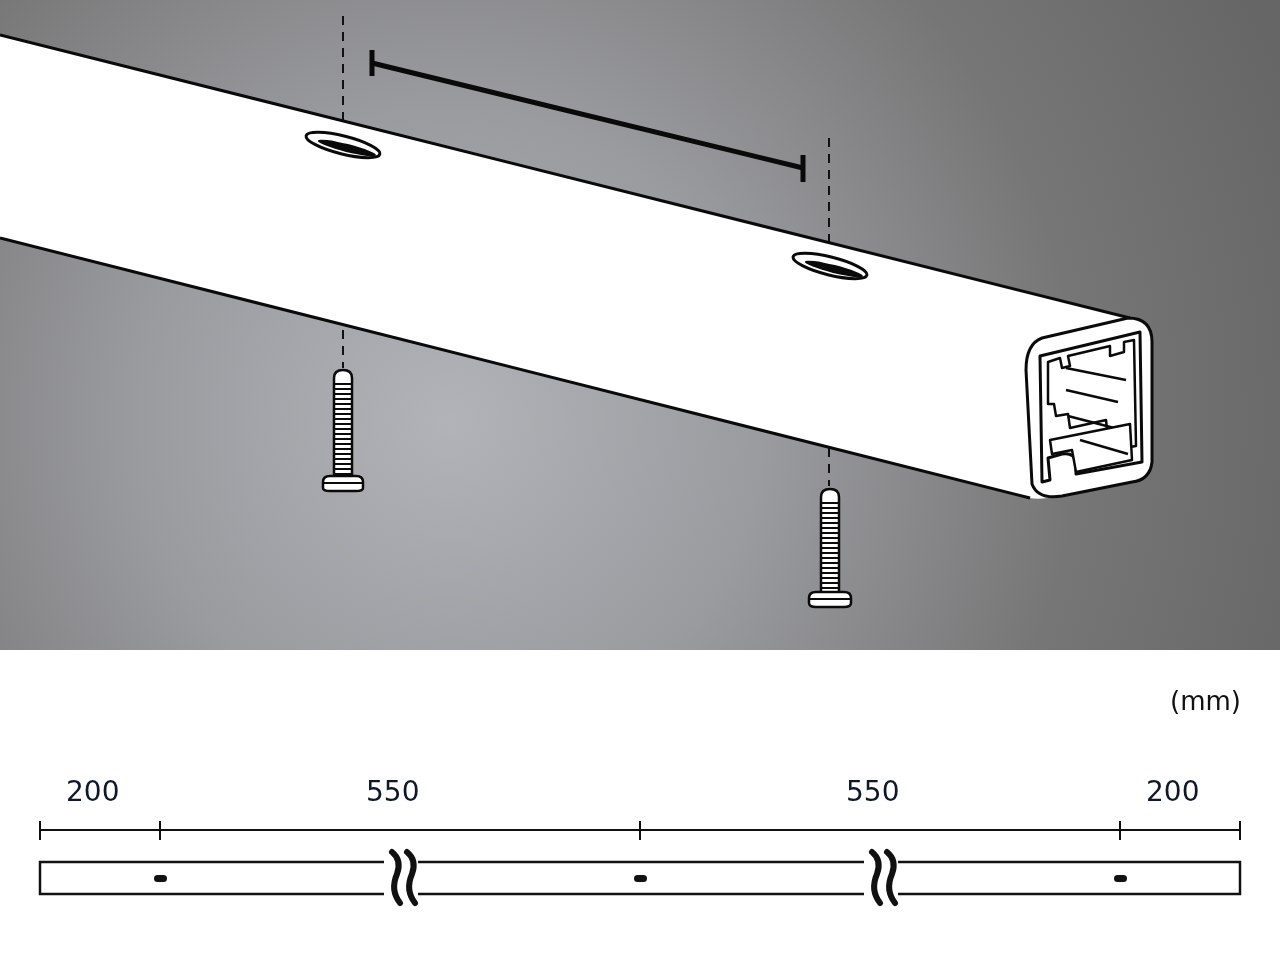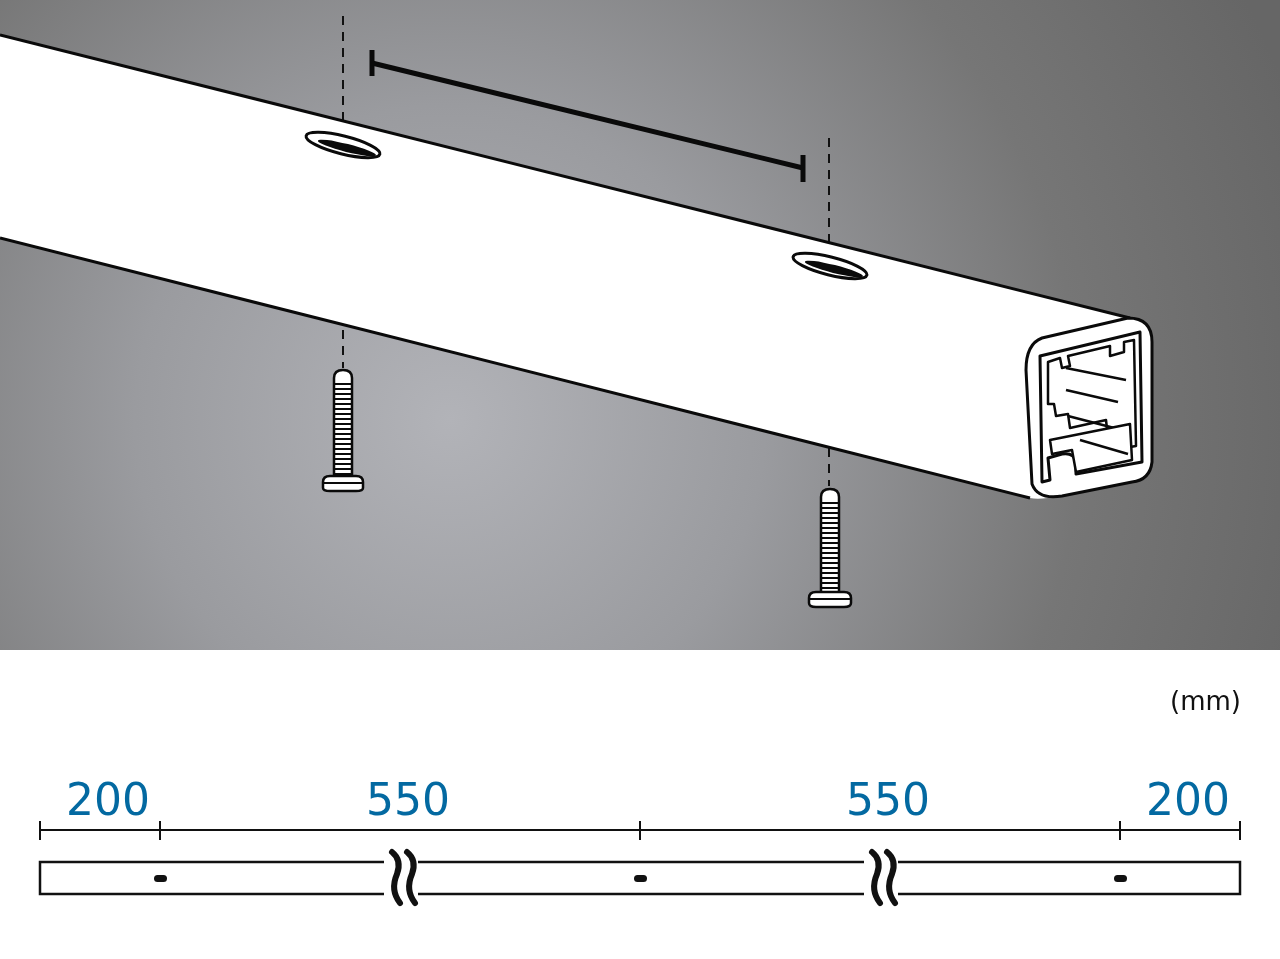--- a/index.html
+++ b/index.html
@@ -1,19 +1,19 @@
 <!DOCTYPE html>
 <html><head>
 <meta charset="utf-8">
 <style>
   html, body { margin: 0; padding: 0; background: #ffffff; }
   body { width: 1280px; height: 959px; position: relative; overflow: hidden; font-family: "DejaVu Sans", sans-serif; }
   #illustration { position: absolute; left: 0; top: 0; width: 1280px; height: 650px; }
   #plan { position: absolute; left: 0; top: 650px; width: 1280px; height: 309px; }
-  .dim-label { position: absolute; font-size: 44px; color: #0369a1; line-height: 1; letter-spacing: 0px; }
+  .dim-label { position: absolute; font-size: 28px; color: #0f172a; line-height: 1; letter-spacing: 0px; }
   .unit-label { position: absolute; font-size: 26px; color: #111; line-height: 1; }
 </style>
 </head>
 <body>
 
 <svg id="illustration" viewBox="0 0 1280 650" xmlns="http://www.w3.org/2000/svg">
   <defs>
     <radialGradient id="bg" cx="450" cy="420" r="900" gradientUnits="userSpaceOnUse">
       <stop offset="0" stop-color="#b2b3b8"></stop>
       <stop offset="0.35" stop-color="#9a9b9f"></stop>

